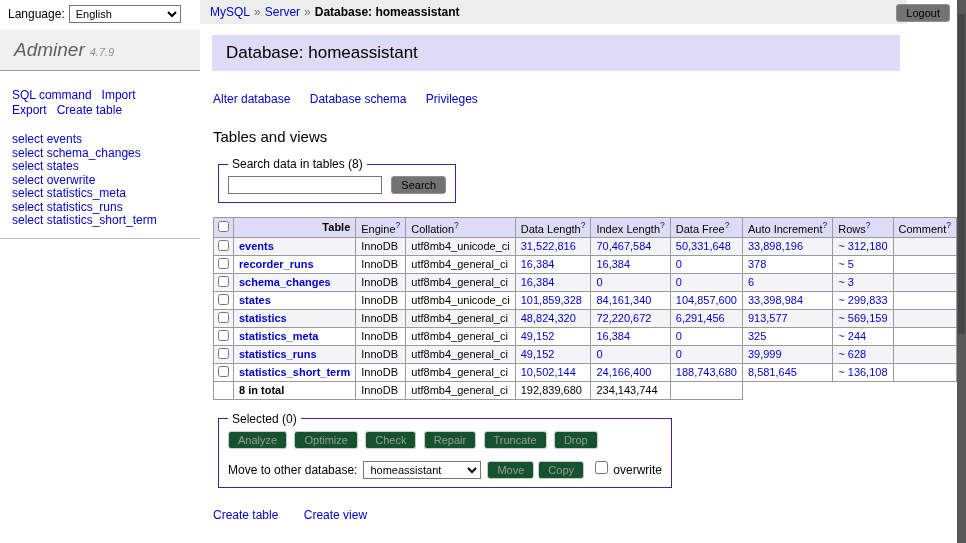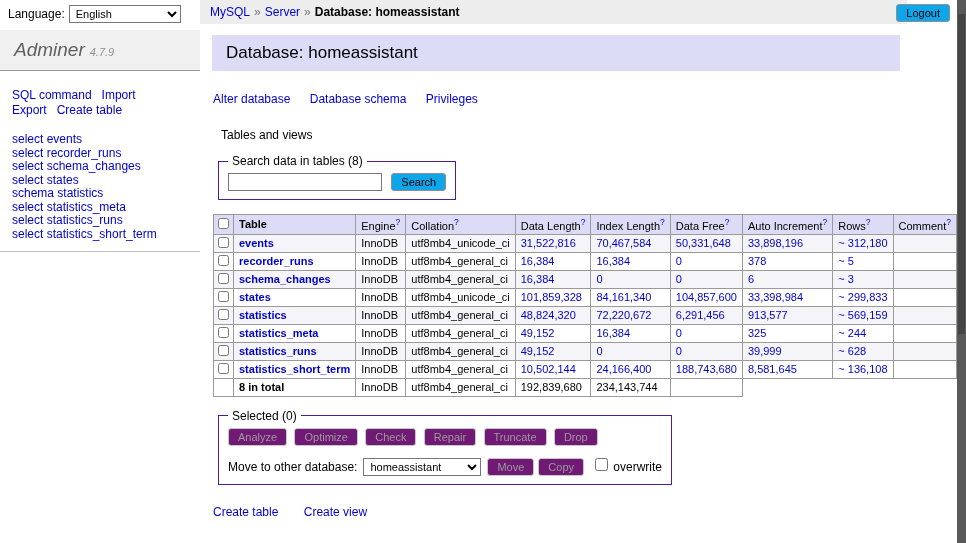--- a/index.html
+++ b/index.html
@@ -1,20 +1,20 @@
 <!DOCTYPE html>
 <html><head>
 <meta charset="utf-8">
 <style>
   html,body{margin:0;padding:0}
   body{width:966px;height:543px;overflow:hidden;position:relative;background:#fff;color:#000;
        font-family:"Liberation Sans","DejaVu Sans",sans-serif;font-size:12px}
   a.link{color:#0000cc;text-decoration:none;cursor:pointer}
-  button{font-family:inherit;font-size:11px;padding:2px 9px;background:#0ea5e9;border:1px solid #8f8f8f;border-radius:3px;color:#000}
-  button:disabled{color:#9b9b9b;border-color:#c9c9c9;background:#701a75}
+  button{font-family:inherit;font-size:11px;padding:2px 9px;background:#737373;border:1px solid #8f8f8f;border-radius:3px;color:#000}
+  button:disabled{color:#9b9b9b;border-color:#c9c9c9;background:#14532d}
   select{font-family:inherit;font-size:11px;border:1px solid #767676;background:#fff;padding:1px 2px}
   input[type=text]{border:1px solid #767676;font-size:11px;padding:2px 3px}
 
   
   #lang{position:absolute;left:8px;top:5px}
   #lang select{width:112px;margin-left:4px}
   #breadcrumb{position:absolute;left:200px;top:0;width:707px;height:24px;line-height:24px;
               background:#ededed;padding:0 10px;box-sizing:border-box;white-space:nowrap}
   #breadcrumb .sep{color:#777;margin:0 4px}
   #breadcrumb .current{font-weight:bold}
@@ -32,30 +32,30 @@
   .table-links{margin:15px 12px 0;line-height:13.5px}
   .table-links a{display:block}
   #sidebar hr{border:none;border-top:1px solid #bfbfbf;margin:10px 0 0 0}
 
   
   #main{position:absolute;left:200px;top:24px;width:757px}
   #main h2{margin:11px 57px 0 12px;padding:8px 14px;background:#dcdcf6;font-size:17px;font-weight:normal}
   .content{margin:0 12px 0 13px;padding-bottom:10px}
   .nav-links{margin-top:21px}
   .nav-links a{margin-right:16px}
-  h3{font-size:12px;font-weight:normal;margin:22px 8px 0}
+  h3{font-size:15px;font-weight:normal;margin:22px 0 0}
   fieldset{display:inline-block;border:1px solid #4c1d95;padding:5px 9px 8px;margin:12px 5px 0;vertical-align:top}
   legend{font-size:12px;padding:0 4px}
   #search-input{width:146px;margin-right:6px}
 
   table.data{border-collapse:collapse;margin-top:14px;font-size:11px}
   .data td,.data th{border:1px solid #9a9a9a;padding:2px 5px;white-space:nowrap;height:13px}
   .data thead td,.data thead th{background:#dcdcf6}
   .data th{text-align:left;font-weight:normal}
-  .data thead th.main-col{text-align:left;font-weight:bold;min-width:110px}
+  .data thead th.main-col{text-align:right;font-weight:bold;min-width:110px}
   .data .num{text-align:left}
   .data .check{text-align:center;padding:0 3px;width:16px}
   .data tbody.rows tr.odd{background:#f4f4f9}
   .data .tname a{font-weight:bold}
   .data tbody.total th{font-weight:bold}
   sup.help{font-size:8.5px;color:#0000cc}
   .data input[type=checkbox]{margin:1px;width:11px;height:11px}
 
   .sel-buttons button{margin-right:4px}
   .sel-move{margin-top:9px}
@@ -84,24 +84,23 @@
 <div id="sidebar">
   <h1 id="logo">
     <span>Adminer</span><span class="version">4.7.9</span>
   </h1>
   <div class="action-links">
     <a class="link">SQL command</a><a class="link">Import</a><br>
     <a class="link">Export</a><a class="link">Create table</a>
   </div>
   <div class="table-links">
     <a class="link">select events</a>
-    <a class="link">select recorder_runs</a>
     <a class="link">select schema_changes</a>
     <a class="link">select states</a>
-    <a class="link">schema statistics</a>
+    <a class="link">select overwrite</a>
     <a class="link">select statistics_meta</a>
     <a class="link">select statistics_runs</a>
     <a class="link">select statistics_short_term</a>
   </div>
   <hr>
 </div>
 
 <div id="main">
   <h2>Database: homeassistant</h2>
   <div class="content">

